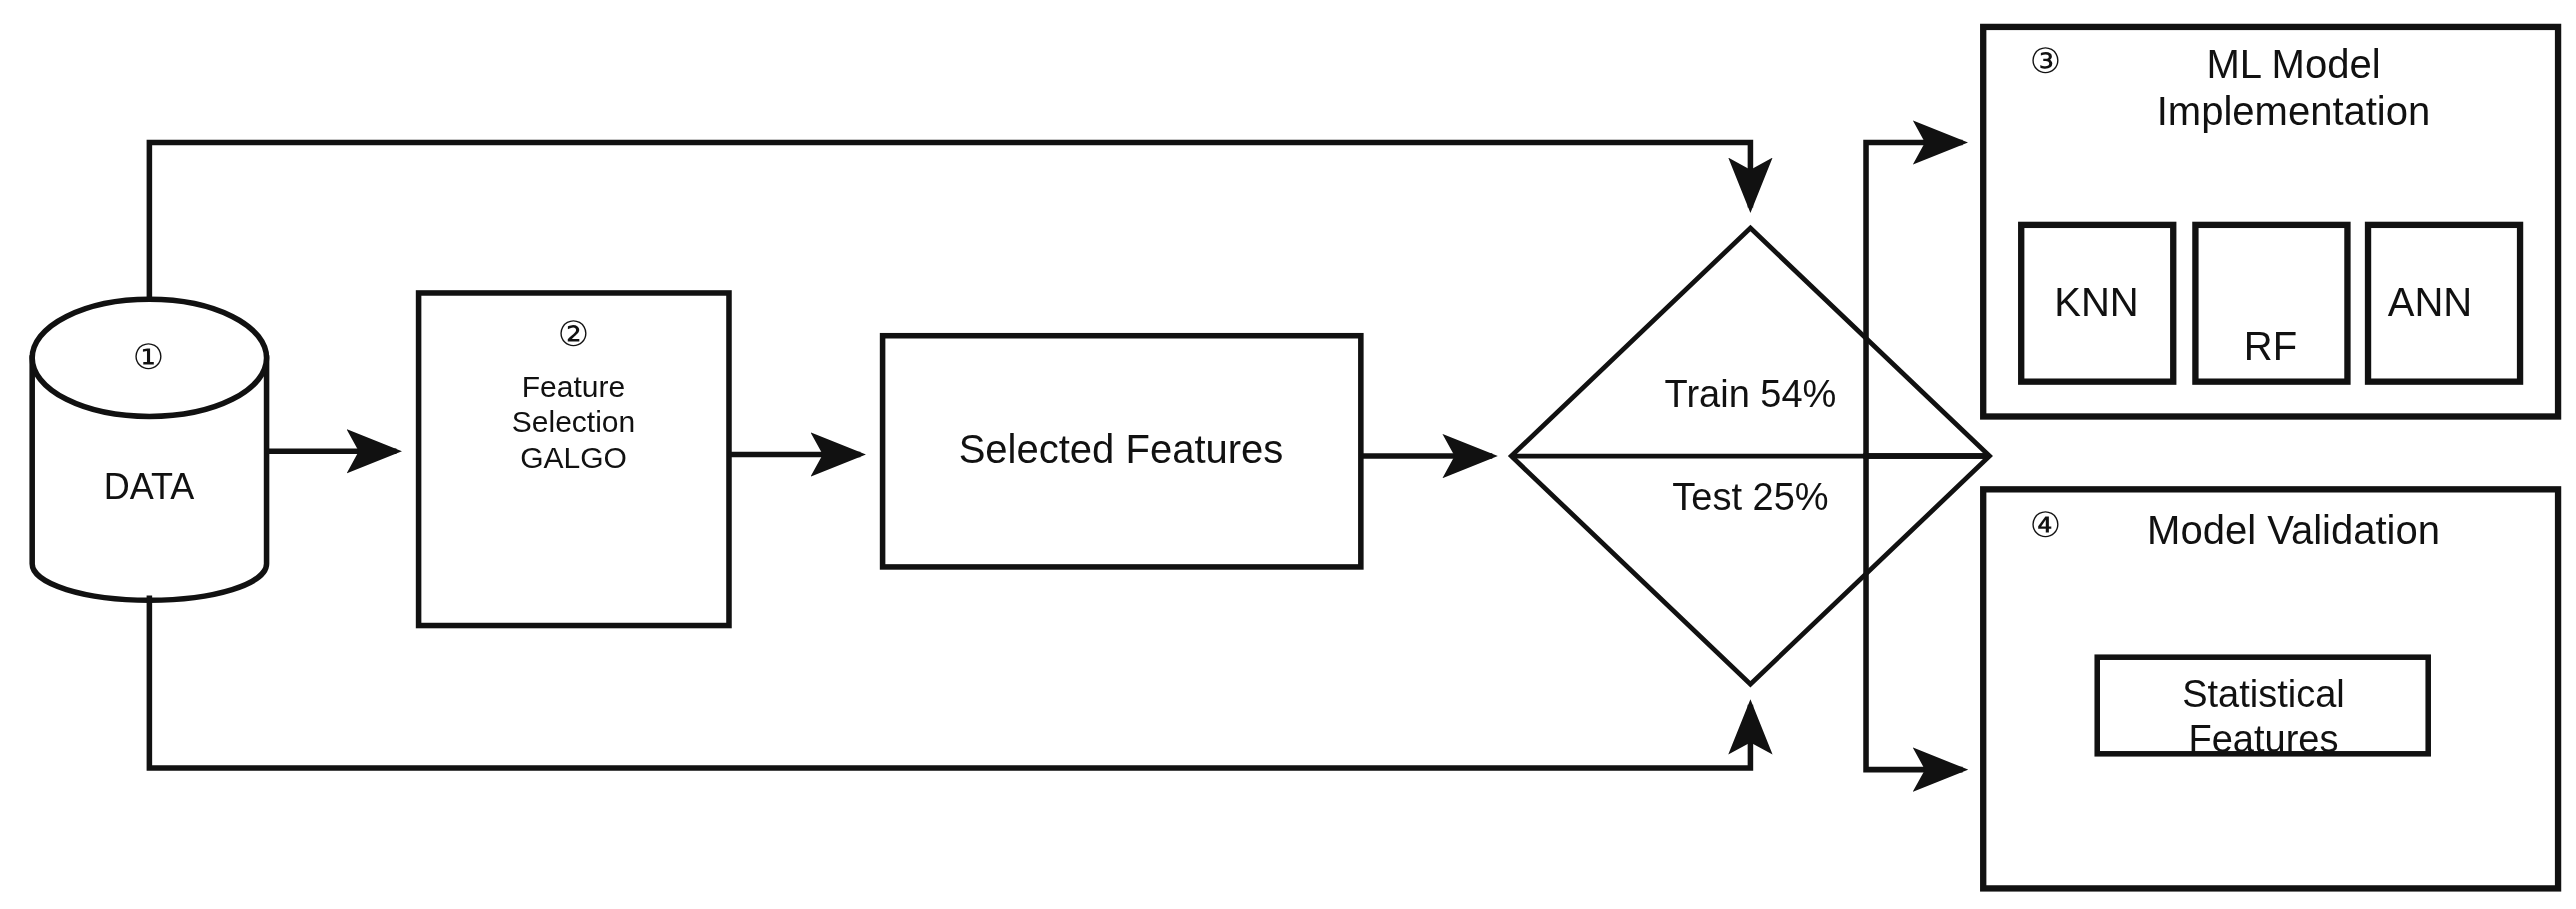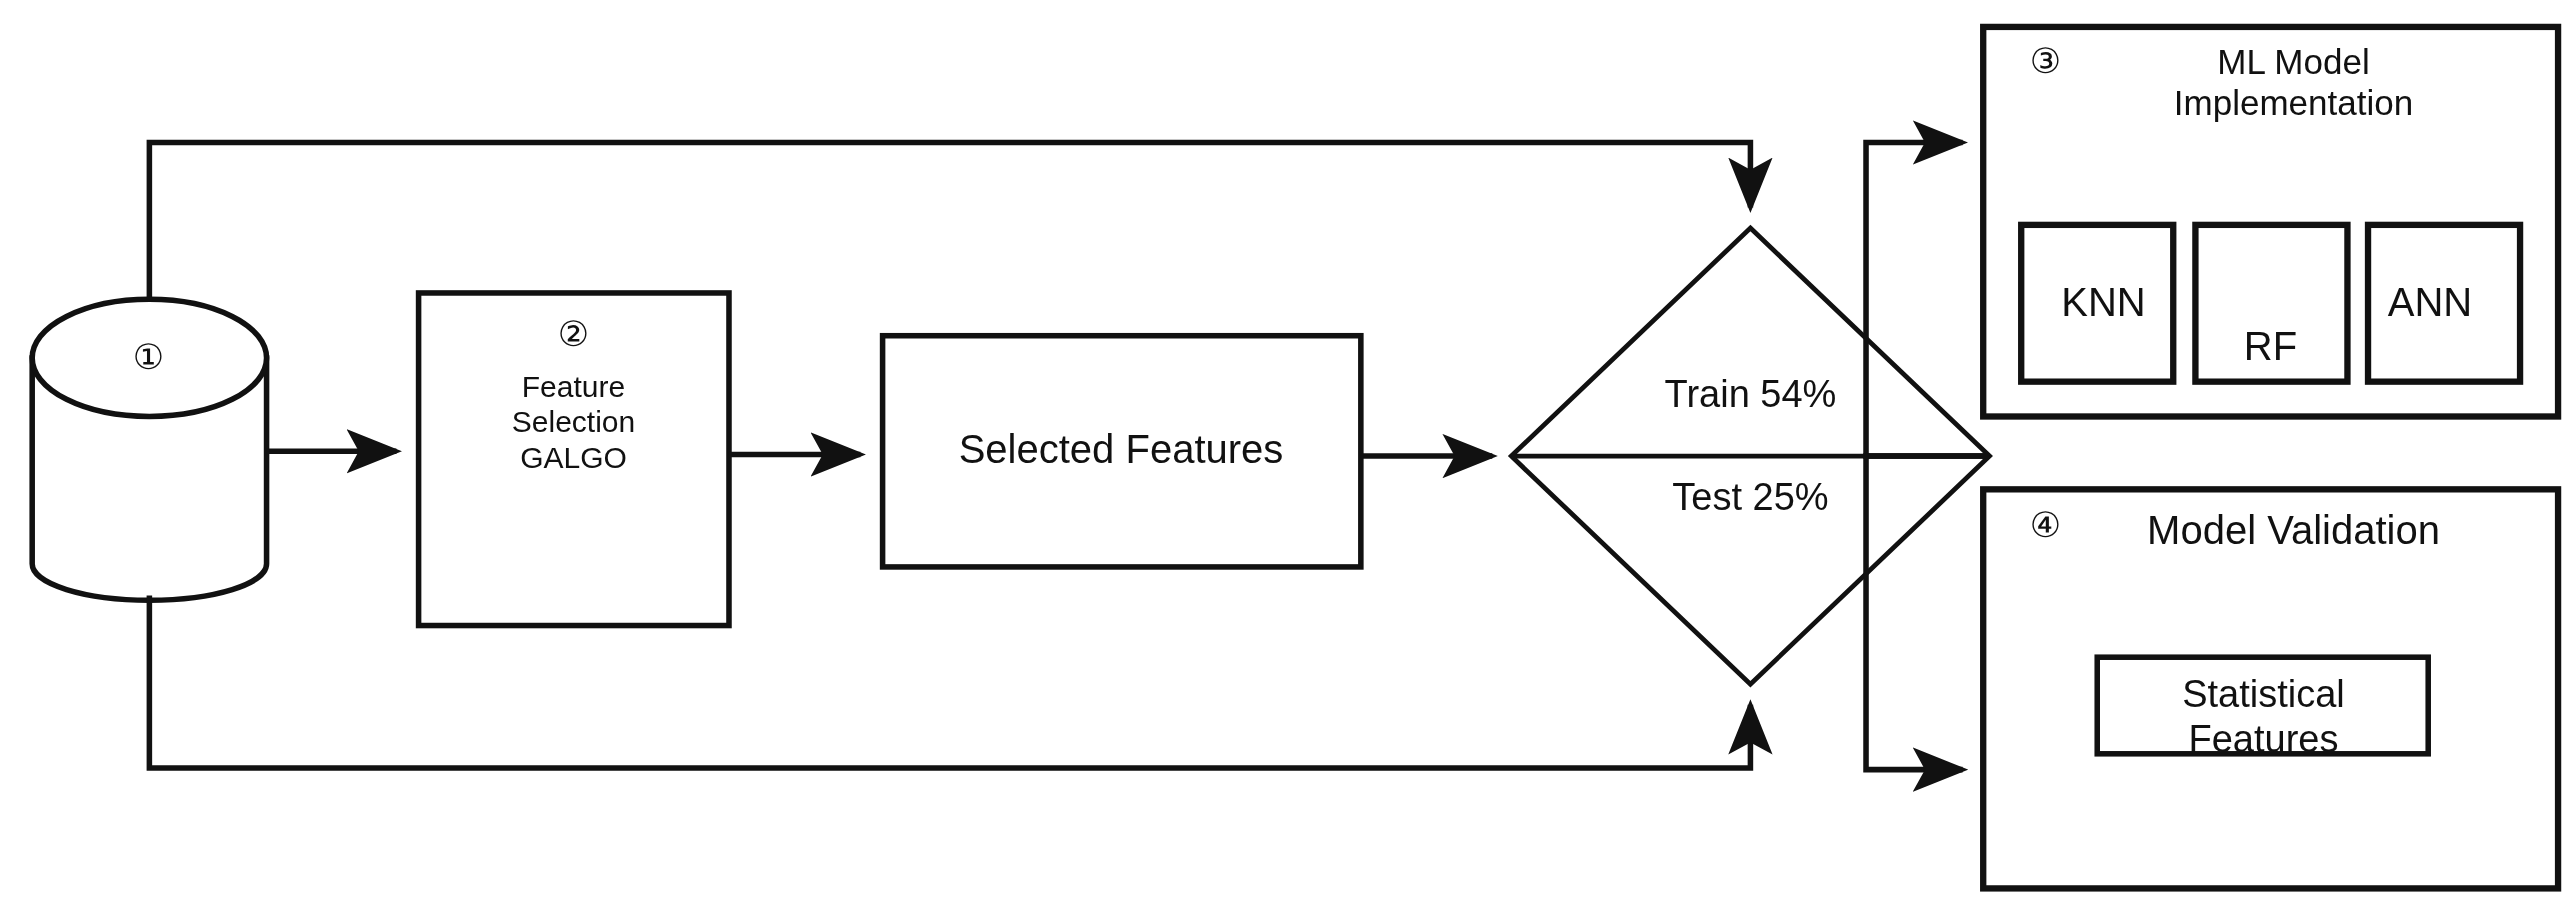--- a/index.html
+++ b/index.html
@@ -67,33 +67,33 @@
   .t-test {
     left: 1584px;
     top: 475px;
     width: 333px;
     font-size: 38px;
   }
   .t-ml-title {
     left: 2056px;
     top: 41px;
     width: 475px;
-    font-size: 35px;
+    font-size: 40px;
   }
   .t-mv-title {
     left: 2056px;
     top: 507px;
     width: 475px;
     font-size: 40px;
   }
   .t-algo {
     font-size: 40px;
     top: 279px;
   }
-  .t-knn { left: 2025px; width: 143px; padding-left: 7px; }
+  .t-knn { left: 2025px; width: 143px; }
   .t-rf  { left: 2199px; width: 143px; margin-top: 44px; }
   .t-ann { left: 2372px; width: 116px; }
   .t-stat {
     left: 2101px;
     top: 672px;
     width: 325px;
     font-size: 38px;
   }
 </style>
 </head>
@@ -157,20 +157,21 @@
     <g>
       <path d="M2512,576 L2356,576 L2356,180 L2478,180" fill="none" stroke="#111111" stroke-width="7" marker-end="url(#arrowhead)"></path>
     </g>
 
     <g>
       <path d="M2512,576 L2356,576 L2356,972 L2478,972" fill="none" stroke="#111111" stroke-width="7" marker-end="url(#arrowhead)"></path>
     </g>
   </svg>
 
   <div class="t-badge" style="left:117px; top:337px; width:63px;">①</div>
+  <div class="node-text t-data-label">DATA</div>
 
   <div class="t-badge" style="left:542px; top:314px; width:63px;">②</div>
   <div class="node-text t-fs">Feature
 Selection
 GALGO</div>
 
   <div class="node-text t-sf">Selected Features</div>
 
   <div class="node-text t-train">Train 54%</div>
   <div class="node-text t-test">Test 25%</div>

